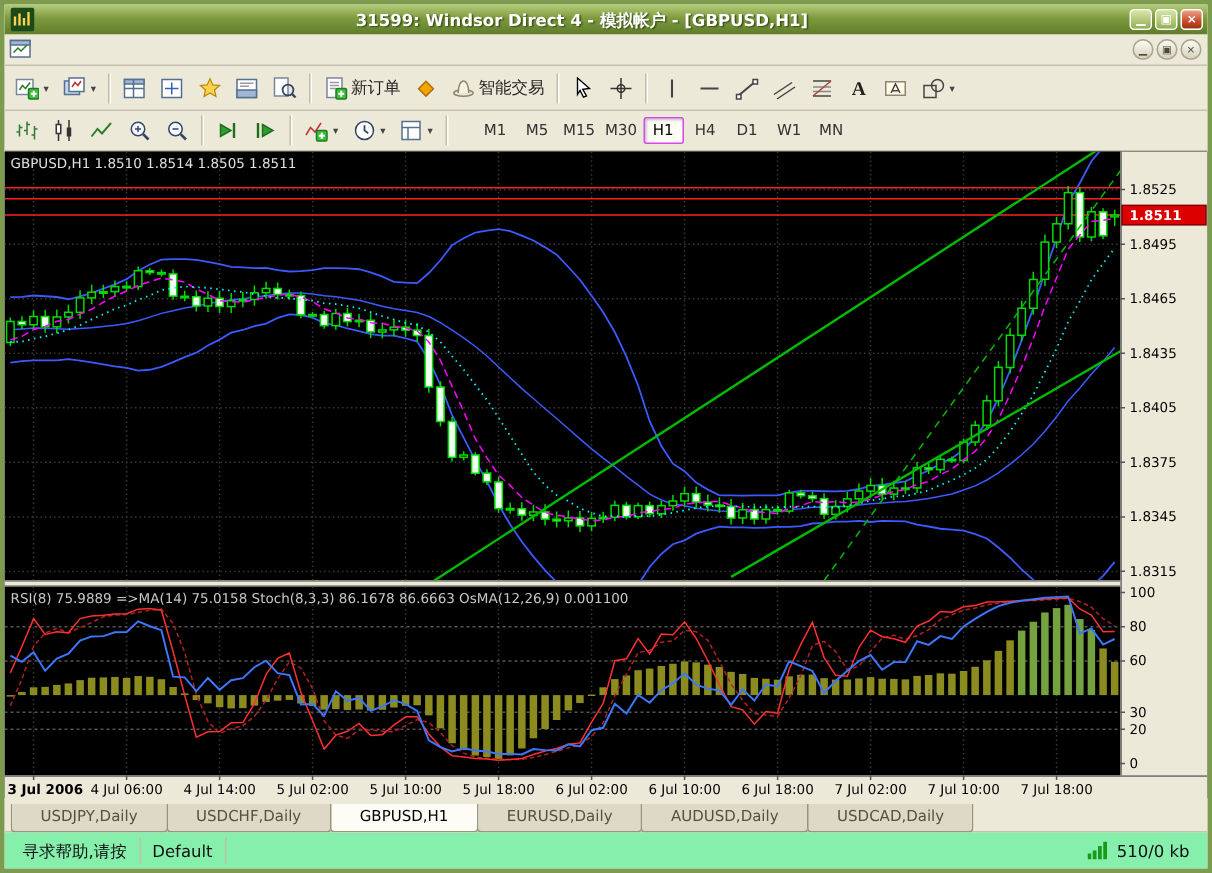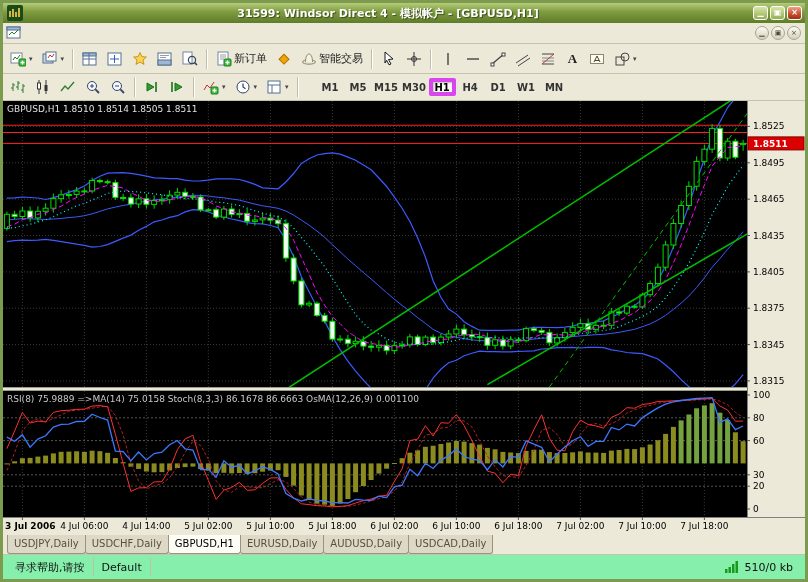--- a/index.html
+++ b/index.html
@@ -15,27 +15,27 @@
 .menu-item{font-size:11px;padding:2px 7px;color:#000;}
 .mdi{margin-left:auto;display:flex;gap:2px;margin-right:2px;}
 .mdibtn{width:14px;height:14px;border-radius:7px;background:linear-gradient(#FBFBF3,#D5D1BB);border:1px solid #A8A590;font-size:7px;line-height:12px;text-align:center;color:#4a4a3a;}
 .toolbar{display:flex;align-items:center;background:#ECE9D8;border-bottom:1px solid #C5C2B0;padding:1px 3px;gap:1px;}
 #toolbar1{height:30px;flex:0 0 30px;}
 #toolbar2{height:27px;flex:0 0 27px;}
 .tbtn{height:22px;min-width:23px;display:inline-flex;align-items:center;justify-content:center;gap:2px;border:1px solid transparent;border-radius:2px;font-size:11px;color:#222;padding:0 3px;background:transparent;}
 .sep{width:2px;height:20px;border-left:1px solid #C2BFA9;border-right:1px solid #fff;margin:0 3px;}
 .drop{font-size:7px;color:#444;margin-left:1px;}
 .texttool{font-family:"Liberation Serif","DejaVu Serif",serif;font-weight:bold;font-size:13px;}
-.tf{height:18px;min-width:27px;font-size:10px;font-weight:bold;color:#333;display:inline-flex;align-items:center;justify-content:center;border:1px solid transparent;border-radius:2px;}
-.tf.active{background:#FDFDF6;border:4px solid #d946ef;box-shadow:inset 1px 1px 2px rgba(0,0,0,0.25);color:#000;}
+.tf{height:18px;min-width:27px;font-size:10px;font-weight:normal;color:#333;display:inline-flex;align-items:center;justify-content:center;border:1px solid transparent;border-radius:2px;}
+.tf.active{background:#FDFDF6;border:1px solid #d946ef;box-shadow:inset 1px 1px 2px rgba(0,0,0,0.25);color:#000;}
 #timeframes{display:flex;margin-left:14px;gap:1px;}
 #chartwrap{flex:0 0 431px;height:431px;background:#000;}
 #chart-svg{display:block;}
 #tabsbar{flex:0 0 23px;background:#ECE9D8;border-bottom:1px solid #C5C2B0;display:flex;align-items:flex-start;padding:0 4px;}
-.tab{font-size:10px;padding:3px 6px 4px;border:1px solid #98947E;border-top:none;border-radius:0 0 3px 3px;background:#DDD9C6;color:#55513E;margin-right:-1px;white-space:nowrap;}
+.tab{font-size:10px;padding:3px 19px 4px;border:1px solid #98947E;border-top:none;border-radius:0 0 3px 3px;background:#DDD9C6;color:#55513E;margin-right:-1px;white-space:nowrap;}
 .tab.active{background:#FDFDF6;color:#000;font-weight:normal;position:relative;z-index:2;}
 #statusbar{flex:0 0 24px;background:#86efac;display:flex;align-items:center;font-size:11px;padding:2px 4px;}
 .sseg{padding:2px 8px;border-right:1px solid #C2BFA9;display:inline-flex;align-items:center;gap:10px;height:18px;white-space:nowrap;color:#111;}
 #st-info{flex:1;}
 #st-conn{border-right:none;margin-left:auto;gap:5px;}
 .ticon16{display:inline-flex;width:17px;height:16px;align-items:center;justify-content:center;}
 svg text{font-family:"DejaVu Sans","Liberation Sans",sans-serif;}
 </style>
 </head>
 <body>

